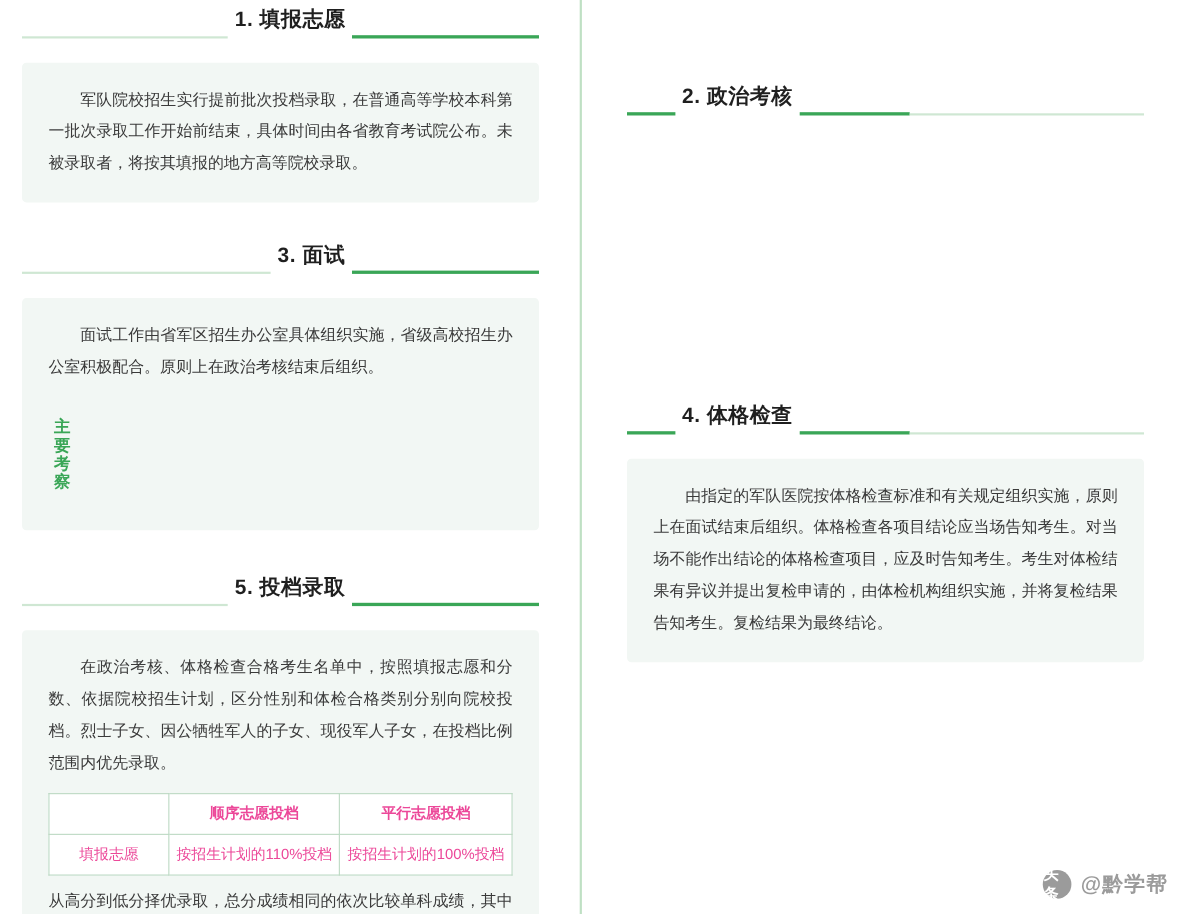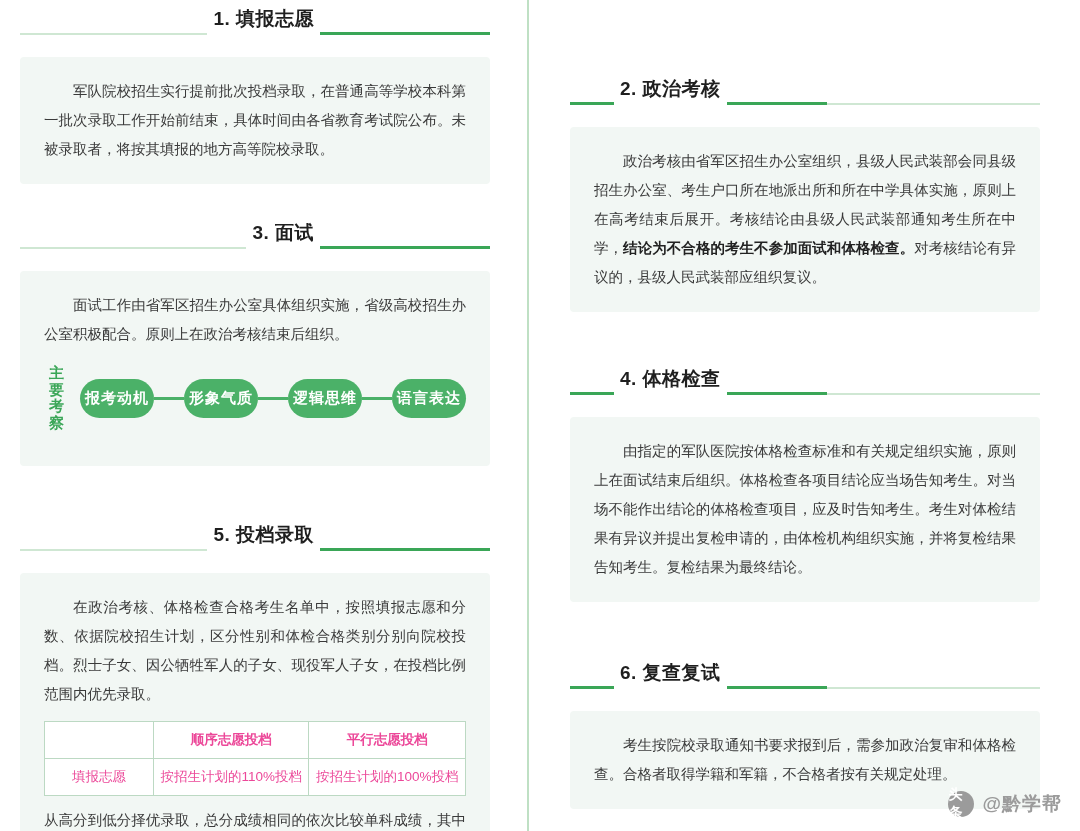--- a/index.html
+++ b/index.html
@@ -74,21 +74,21 @@
   .card p {
     margin: 0;
     text-indent: 2em;
   }
   b.em { font-weight: bold; color: #222; }
 
   
   .keypoints {
     display: flex;
     align-items: center;
-    margin: 16px 0 14px 0;
+    margin: 32px 0 14px 0;
   }
   .kp-label {
     color: #3aa657;
     font-weight: bold;
     font-size: 15px;
     line-height: 1.12;
     width: 26px;
     text-align: center;
     margin-right: 10px;
     letter-spacing: 1px;
@@ -185,45 +185,33 @@
     </div>
   </div>
 
   <div class="col col-right" style="top: 78px;">
     <div class="step-head right">
       <div class="rule" style="width:44px;"></div>
       <div class="step-title">2. 政治考核</div>
       <div class="rule" style="width:100px;"></div>
       <div class="rule thin"></div>
     </div>
-    <div class="card" style="margin-top:22px;">
-      <p><span>政治考核由省军区招生办公室组织，县级人民武装部会同县级招生办公室、考生户口所在地派出所和所在中学具体实施，原则上在高考结束后展开。考核结论由县级人民武装部通知考生所在中学，</span><b class="em">结论为不合格的考生不参加面试和体格检查。</b><span>对考核结论有异议的，县级人民武装部应组织复议。</span></p>
-    </div>
   </div>
 
   <div class="col col-left" style="top: 222px;">
     <div class="step-head left">
       <div class="rule thin"></div>
       <div class="step-title">3. 面试</div>
       <div class="rule" style="width:170px;"></div>
     </div>
     <div class="card" style="margin-top:22px;">
       <p>面试工作由省军区招生办公室具体组织实施，省级高校招生办公室积极配合。原则上在政治考核结束后组织。</p>
 
       <div class="keypoints">
         <div class="kp-label">主要考察</div>
-        <div class="kp-items">
-          <div class="kp">报考动机</div>
-          <div class="kp-conn"></div>
-          <div class="kp">形象气质</div>
-          <div class="kp-conn"></div>
-          <div class="kp">逻辑思维</div>
-          <div class="kp-conn"></div>
-          <div class="kp">语言表达</div>
-        </div>
       </div>
 
     </div>
   </div>
 
   <div class="col col-right" style="top: 368px;">
     <div class="step-head right">
       <div class="rule" style="width:44px;"></div>
       <div class="step-title">4. 体格检查</div>
       <div class="rule" style="width:100px;"></div>
@@ -255,30 +243,19 @@
           <td>按招生计划的110%投档</td>
           <td>按招生计划的100%投档</td>
         </tr>
       </tbody>
         </table>
 
       <div class="tail-note">从高分到低分择优录取，总分成绩相同的依次比较单科成绩，其中文科专业比较顺序为语文、数学、外语，理科专业比较顺序为数学、语文、外语。</div>
     </div>
   </div>
 
-  <div class="col col-right" style="top: 662px;">
-    <div class="step-head right">
-      <div class="rule" style="width:44px;"></div>
-      <div class="step-title">6. 复查复试</div>
-      <div class="rule" style="width:100px;"></div>
-      <div class="rule thin"></div>
-    </div>
-    <div class="card" style="margin-top:22px;">
-      <p>考生按院校录取通知书要求报到后，需参加政治复审和体格检查。合格者取得学籍和军籍，不合格者按有关规定处理。</p>
-    </div>
-  </div>
 
   <div class="watermark">
     <div class="wm-logo">头条</div>
     <div>@黔学帮</div>
   </div>
 
 </div>
 
 </body></html>

